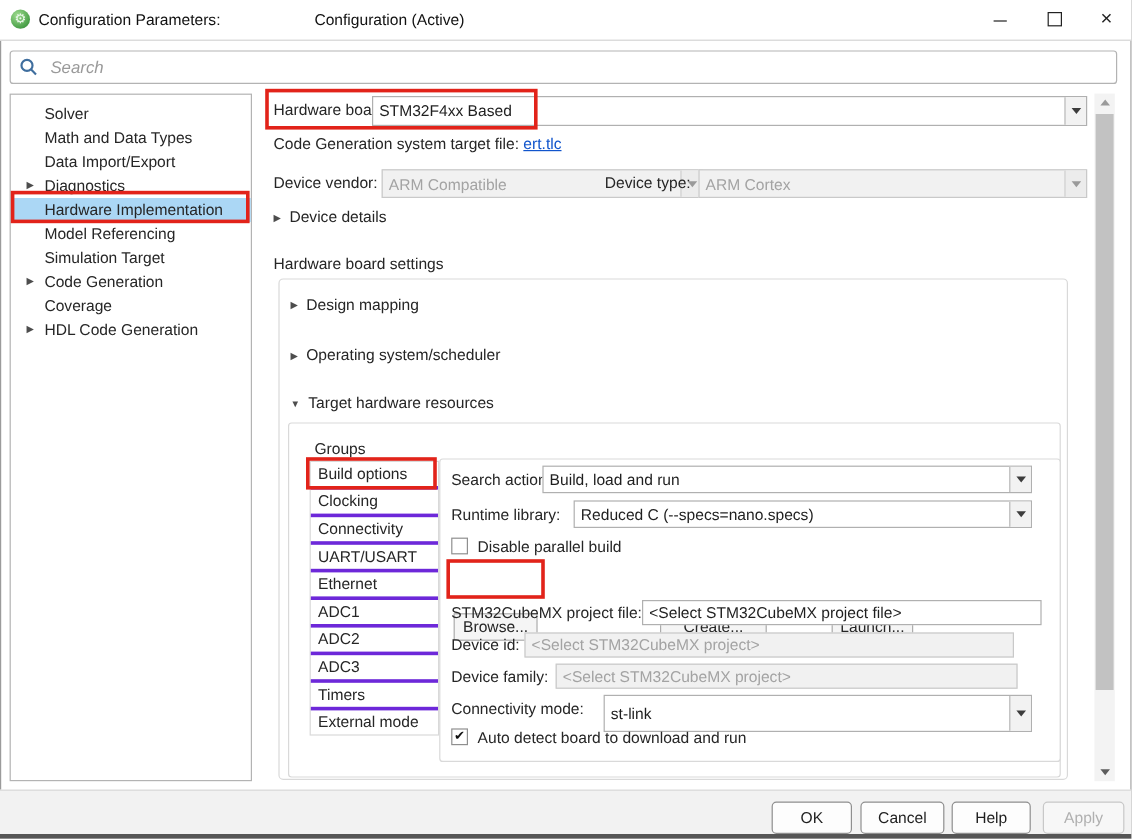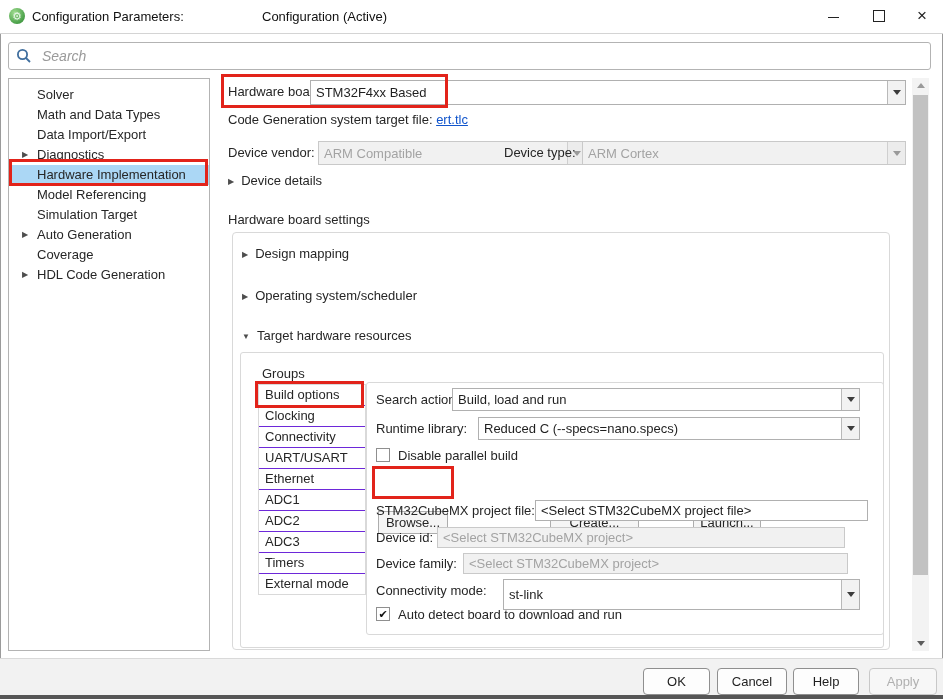--- a/index.html
+++ b/index.html
@@ -40,21 +40,21 @@
   .combo.disabled .ctext{color:#a3a3a3;}
   .combo.disabled .carrow{background:#ececec;border-left-color:#cfcfcf;}
   .combo.disabled .tri-down{border-top-color:#9a9a9a;}
   .field{position:absolute;border:1px solid #b0b0b0;background:#fff;box-sizing:border-box;line-height:19px;padding-left:5px;white-space:nowrap;overflow:hidden;}
   .field.disabled{background:#f1f1f1;border-color:#c9c9c9;color:#a3a3a3;}
   .linktext{color:#1155cc;text-decoration:underline;cursor:pointer;}
   .expander{position:absolute;white-space:nowrap;color:#262626;cursor:default;}
   .expander .exp{font-size:8px;color:#4d4d4d;margin-right:7px;vertical-align:1px;}
   .groupbox{position:absolute;border:1px solid #d9d9d9;border-radius:4px;background:#fff;box-sizing:border-box;}
   .glist{position:absolute;border:1px solid #d9d9d9;background:#fff;box-sizing:border-box;}
-  .glist .grow{height:20px;line-height:20px;padding-left:6px;border-bottom:1px solid #6d28d9;white-space:nowrap;color:#262626;cursor:default;}
+  .glist .grow{height:20px;line-height:20px;padding-left:6px;border-bottom:3px solid #6d28d9;white-space:nowrap;color:#262626;cursor:default;}
   .glist .grow:last-child{border-bottom:none;}
   .btn{position:absolute;height:23px;line-height:21px;text-align:center;background:#f5f5f5;border:1px solid #adadad;box-sizing:border-box;color:#262626;cursor:default;margin-top:40px;}
   .checkbox{position:absolute;width:14px;height:14px;border:1px solid #8f8f8f;background:#fff;box-sizing:border-box;text-align:center;line-height:12px;font-size:11px;color:#111;}
   
   .scrollbar{position:absolute;left:912px;top:78px;width:17px;height:573px;background:#f3f3f3;}
   .sb-btn{position:absolute;left:0;width:17px;height:15px;display:flex;align-items:center;justify-content:center;}
   .tri-up-sm{width:0;height:0;border-left:4px solid transparent;border-right:4px solid transparent;border-bottom:5px solid #9a9a9a;}
   .tri-down-sm{width:0;height:0;border-left:4px solid transparent;border-right:4px solid transparent;border-top:5px solid #5d5d5d;}
   .sb-thumb{position:absolute;left:1px;width:15px;background:#c2c2c2;}
   
@@ -86,21 +86,21 @@
   </div>
 
   <div class="sidebar">
     <div class="side-item"><span>Solver</span></div>
     <div class="side-item"><span>Math and Data Types</span></div>
     <div class="side-item"><span>Data Import/Export</span></div>
     <div class="side-item"><span class="exp">▶</span><span>Diagnostics</span></div>
     <div class="side-item selected"><span>Hardware Implementation</span></div>
     <div class="side-item"><span>Model Referencing</span></div>
     <div class="side-item"><span>Simulation Target</span></div>
-    <div class="side-item"><span class="exp">▶</span><span>Auto Generation</span></div>
+    <div class="side-item"><span class="exp">▶</span><span>Code Generation</span></div>
     <div class="side-item"><span>Coverage</span></div>
     <div class="side-item"><span class="exp">▶</span><span>HDL Code Generation</span></div>
   </div>
 
   <div class="lbl" style="left:228px;top:84px;">Hardware board:</div>
   <div class="combo" style="left:310px;top:80px;width:596px;height:25px;">
     <span class="ctext">STM32F4xx Based</span>
     <span class="carrow">
         <span class="tri-down"></span>
       </span>

